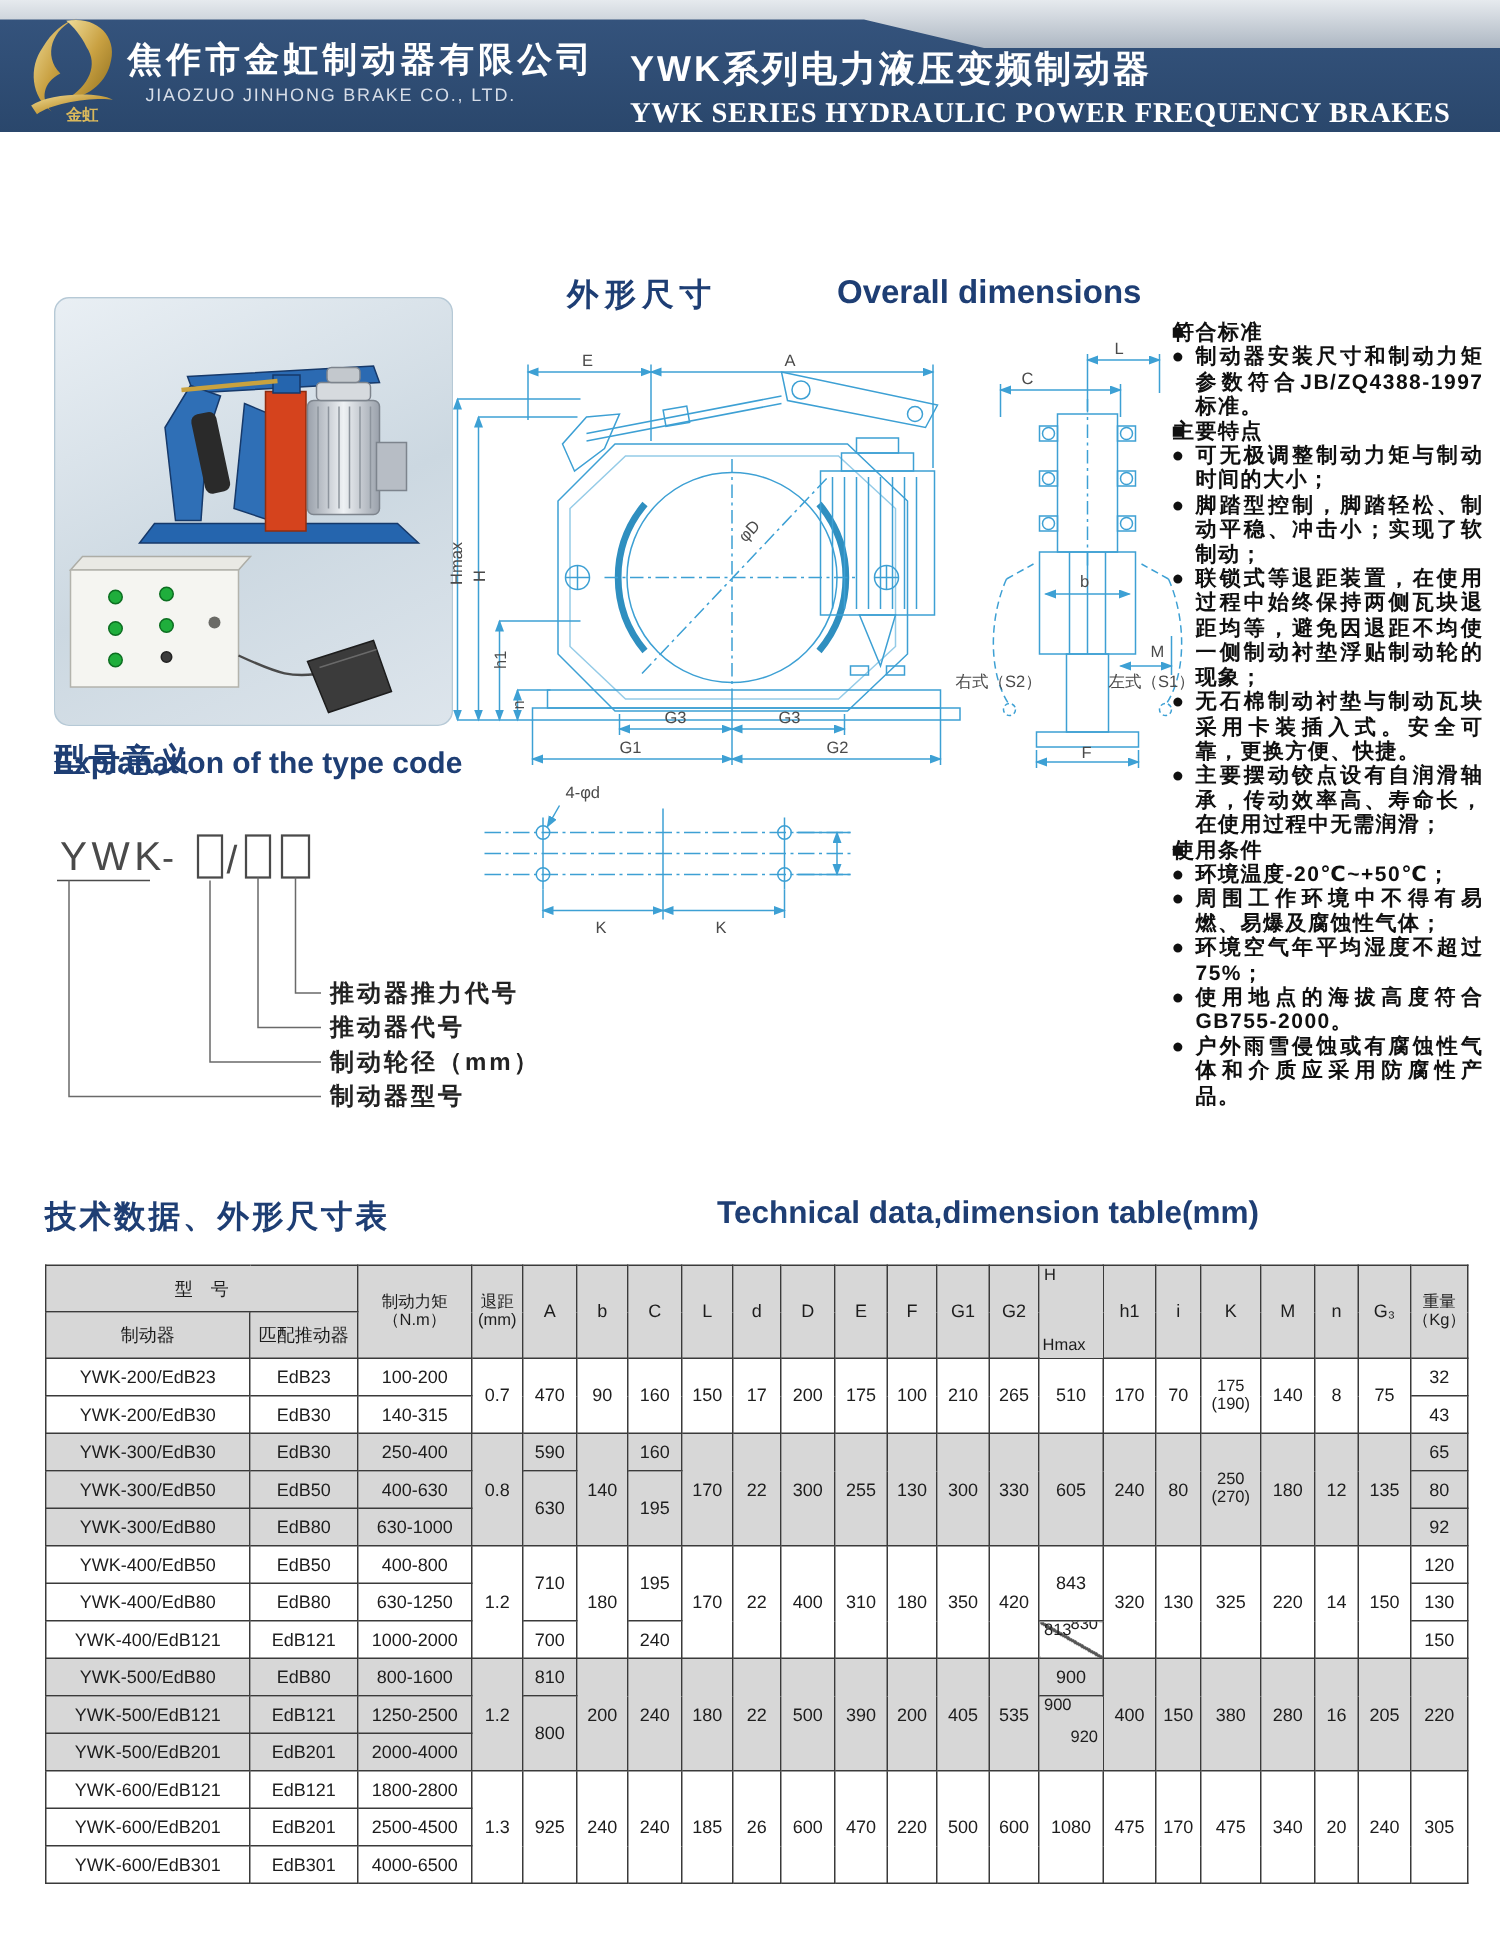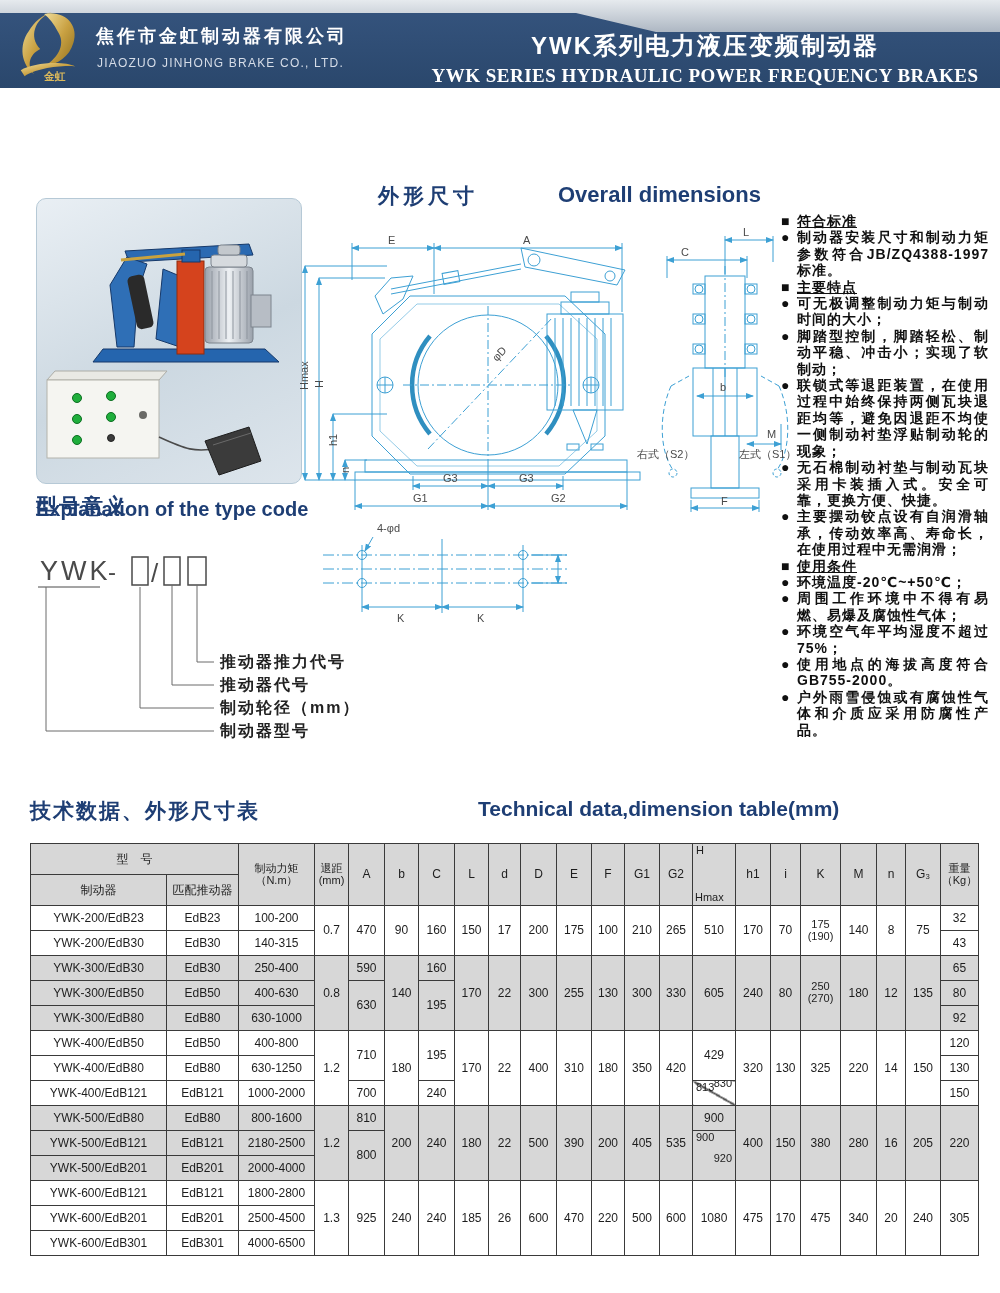--- a/index.html
+++ b/index.html
@@ -5,23 +5,23 @@
   html,body{margin:0;padding:0;background:#fff;}
   .page{position:relative;width:1000px;height:1293px;background:#fff;overflow:hidden;
         font-family:"Liberation Sans","DejaVu Sans",sans-serif;}
   
   .hdr{position:absolute;left:0;top:0;width:1000px;height:88px;
        background:linear-gradient(#36557f,#2a476c);}
   .hdr-silver{position:absolute;left:0;top:0;width:1000px;height:34px;
        background:linear-gradient(#e6eaee,#aab4c0);
        clip-path:polygon(0 0,1000px 0,1000px 32px,656px 32px,576px 13px,0 13px);}
   .logo{position:absolute;left:14px;top:10px;width:70px;height:74px;}
-  .co-zh{position:absolute;left:96px;top:24px;color:#fff;font-size:18px;font-weight:bold;letter-spacing:3px;}
+  .co-zh{position:absolute;left:85px;top:24px;color:#fff;font-size:23px;font-weight:bold;letter-spacing:3px;}
   .co-en{position:absolute;left:97px;top:56px;color:#d6dde8;font-size:12px;letter-spacing:1.2px;}
-  .prod{position:absolute;left:420px;top:30px;width:570px;text-align:center;color:#fff;}
+  .prod{position:absolute;left:420px;top:30px;width:570px;text-align:left;color:#fff;}
   .prod-zh{font-size:24px;font-weight:bold;letter-spacing:2px;}
   .prod-en{font-family:"Liberation Serif","DejaVu Serif",serif;font-size:19px;font-weight:bold;margin-top:3px;letter-spacing:.5px;}
   
   .navy{color:#1e3e74;font-weight:bold;}
   .dim-title-zh{position:absolute;left:378px;top:182px;font-size:21px;letter-spacing:4px;}
   .dim-title-en{position:absolute;left:558px;top:182px;font-size:22px;}
   
   .photo{position:absolute;left:36px;top:198px;width:264px;height:284px;border-radius:10px;
          background:linear-gradient(155deg,#e9eff4 0%,#ccd8e1 55%,#dde5ec 100%);
          border:1px solid #b6c9d6;}
@@ -32,21 +32,21 @@
   .bl{stroke:#3da0d4;fill:none;stroke-width:1;}
   
   .tc-zh{position:absolute;left:36px;top:492px;font-size:21px;letter-spacing:2px;}
   .tc-en{position:absolute;left:36px;top:498px;font-size:20px;}
   .svg-code{position:absolute;left:36px;top:548px;}
   
   .sidebar{position:absolute;left:782px;top:213px;width:207px;font-size:14px;font-weight:bold;
            line-height:16.4px;color:#101010;text-align:justify;letter-spacing:1px;}
   .sb{position:relative;padding-left:15px;}
   .sb::before{content:"●";position:absolute;left:-1px;top:0;}
-  .sh{position:relative;padding-left:15px;text-decoration:underline;}
+  .sh{position:relative;}
   .sh::before{content:"■";position:absolute;left:-1px;top:0;}
   
   .tbl-title-zh{position:absolute;left:30px;top:797px;font-size:21px;letter-spacing:2px;}
   .tbl-title-en{position:absolute;left:478px;top:797px;font-size:21px;}
   .dim-table{position:absolute;left:30px;top:843px;border-collapse:collapse;table-layout:fixed;
              width:938px;font-size:12px;color:#1d1d1d;}
   .dim-table th,.dim-table td{border:1px solid #3a3a3a;text-align:center;padding:0;
              height:24px;line-height:1.05;overflow:hidden;font-weight:normal;}
   .dim-table th{height:30px;background:#d7d7d7;}
   .dim-table tr.shade td{background:#d7d7d7;}
@@ -490,21 +490,21 @@
       <td rowspan="2">710</td>
       <td rowspan="3">180</td>
       <td rowspan="2">195</td>
       <td rowspan="3">170</td>
       <td rowspan="3">22</td>
       <td rowspan="3">400</td>
       <td rowspan="3">310</td>
       <td rowspan="3">180</td>
       <td rowspan="3">350</td>
       <td rowspan="3">420</td>
-      <td rowspan="2">429</td>
+      <td rowspan="2">843</td>
       <td rowspan="3">320</td>
       <td rowspan="3">130</td>
       <td rowspan="3">325</td>
       <td rowspan="3">220</td>
       <td rowspan="3">14</td>
       <td rowspan="3">150</td>
       <td>120</td>
     </tr>
     <tr>
       <td>YWK-400/EdB80</td>
@@ -545,21 +545,21 @@
       <td rowspan="3">150</td>
       <td rowspan="3">380</td>
       <td rowspan="3">280</td>
       <td rowspan="3">16</td>
       <td rowspan="3">205</td>
       <td rowspan="3">220</td>
     </tr>
     <tr class="shade">
       <td>YWK-500/EdB121</td>
       <td>EdB121</td>
-      <td>2180-2500</td>
+      <td>1250-2500</td>
       <td rowspan="2">800</td>
       <td rowspan="2" class="diag">
             <span class="dt">900</span>
             <span class="db">920</span>
           </td>
     </tr>
     <tr class="shade">
       <td>YWK-500/EdB201</td>
       <td>EdB201</td>
       <td>2000-4000</td>

